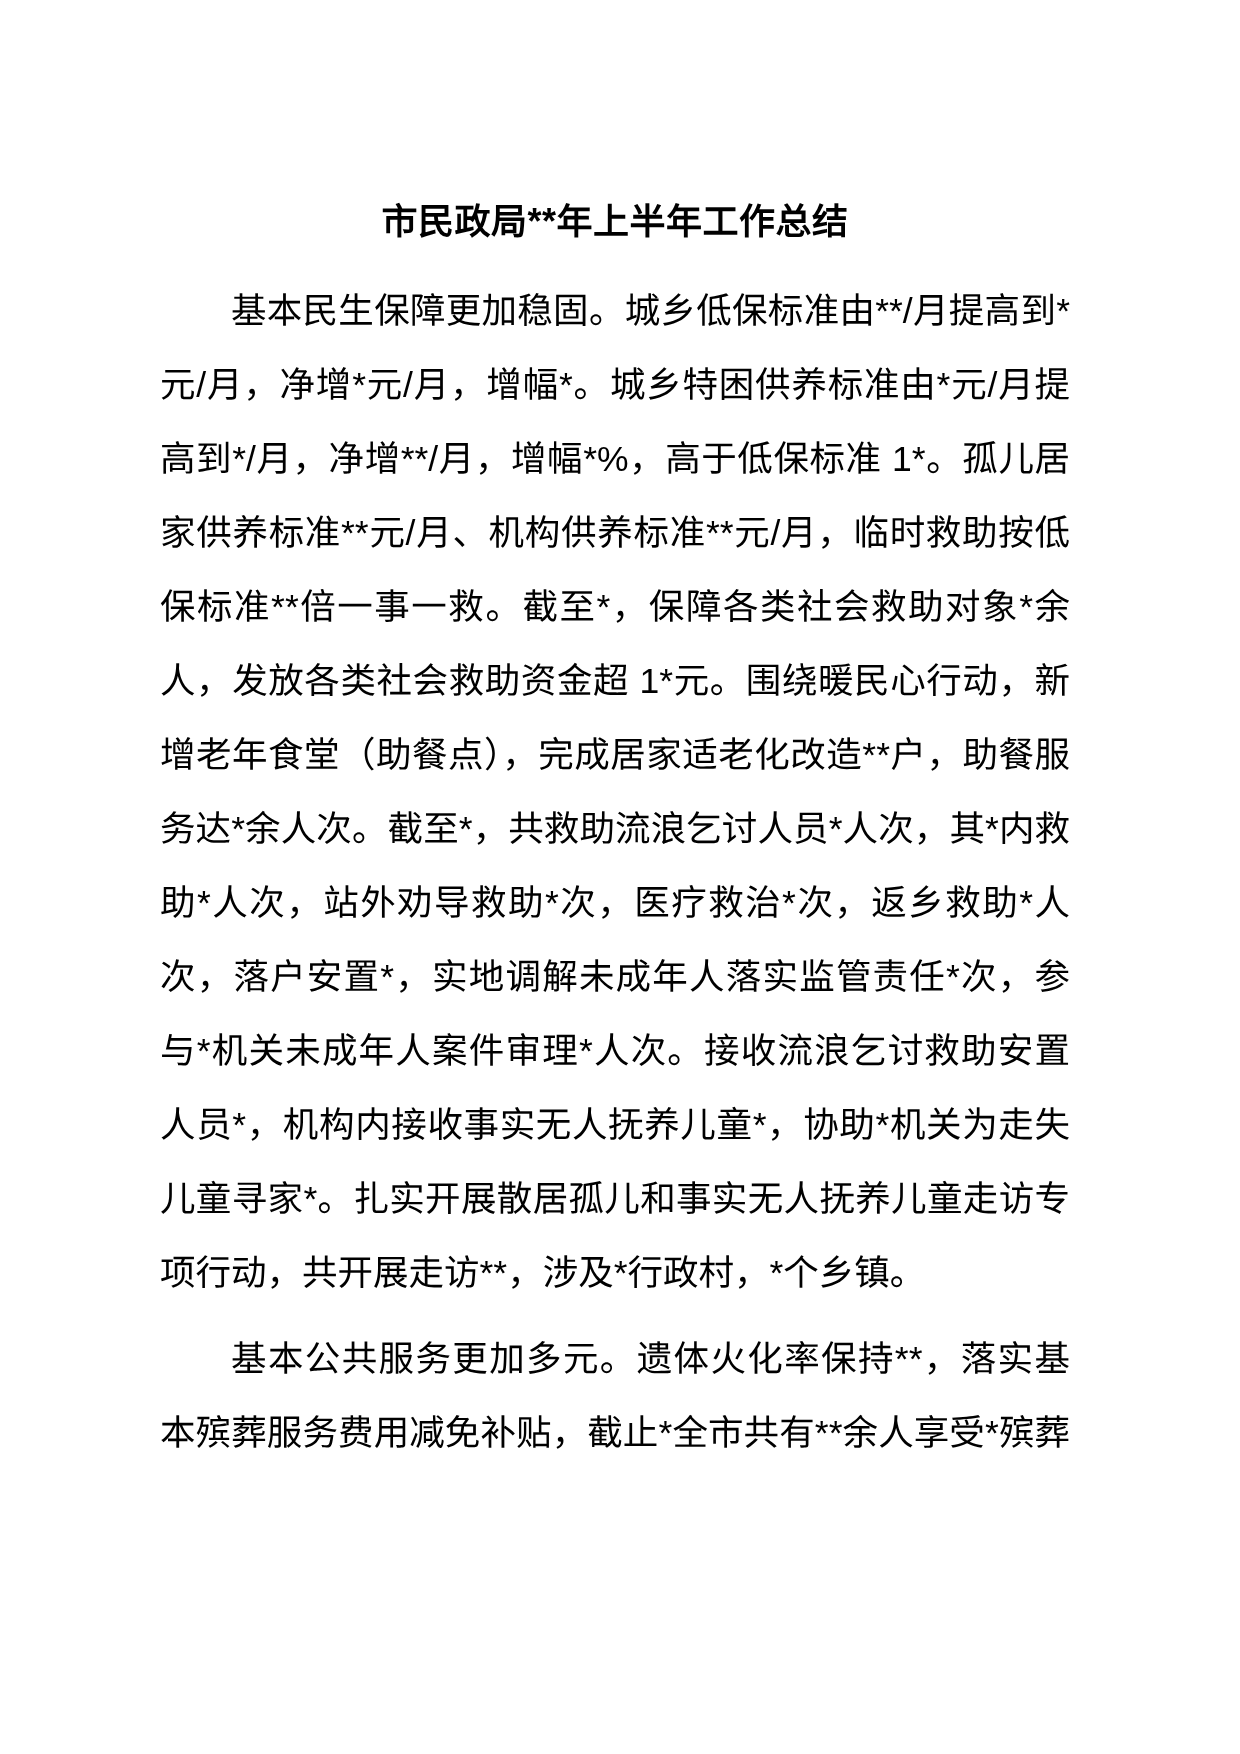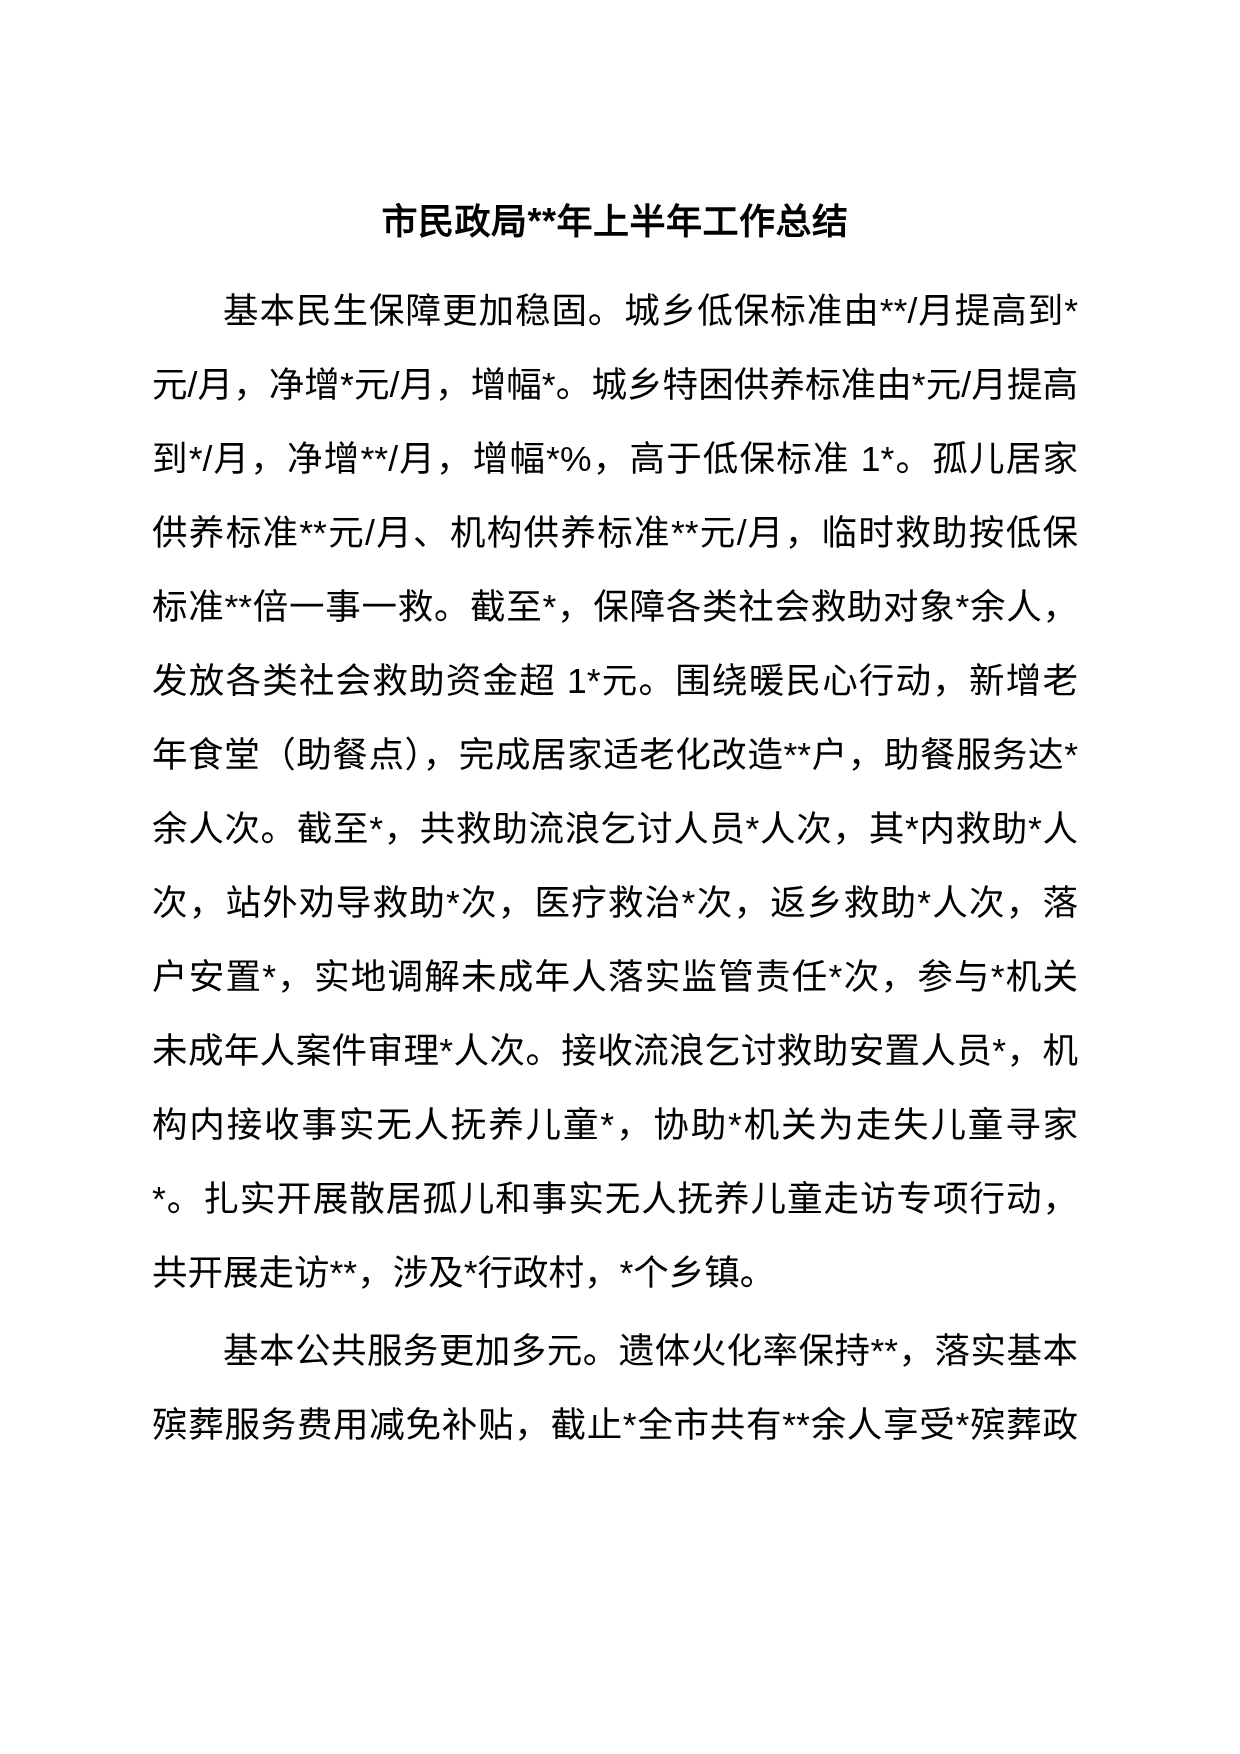--- a/index.html
+++ b/index.html
@@ -39,21 +39,21 @@
   }
 
   .doc-para {
     font-family: "Liberation Sans", "DejaVu Sans", sans-serif;
     font-size: 35.5px;
     line-height: 74px;
     color: #000000;
     text-align: justify;
     text-justify: inter-character;
     text-align-last: left;
-    margin: 4px;
+    margin: 12px;
     letter-spacing: 0px;
     word-break: break-all;
     text-indent: 71px;
   }
 
   .doc-para + .doc-para {
     margin-top: 0;
   }
 </style>
 </head>

